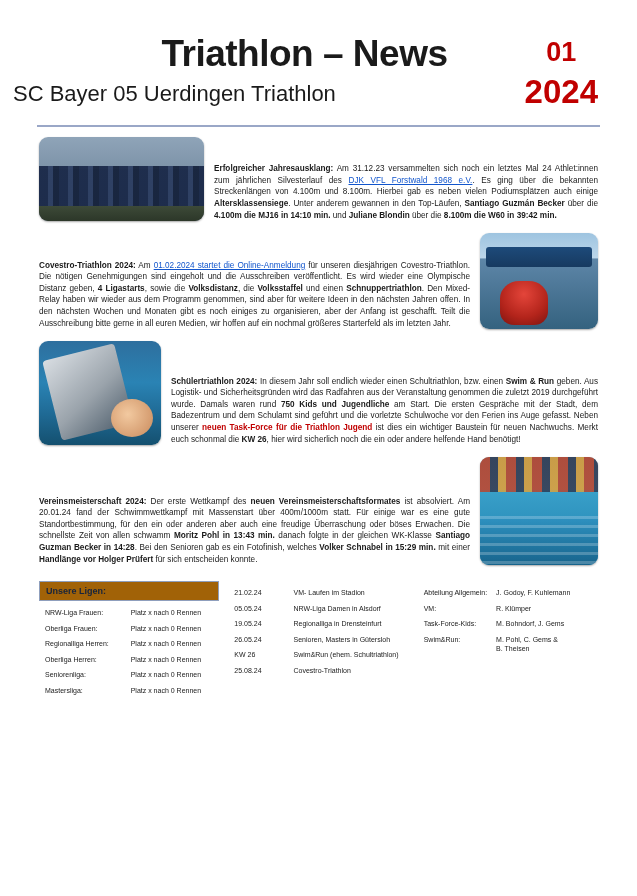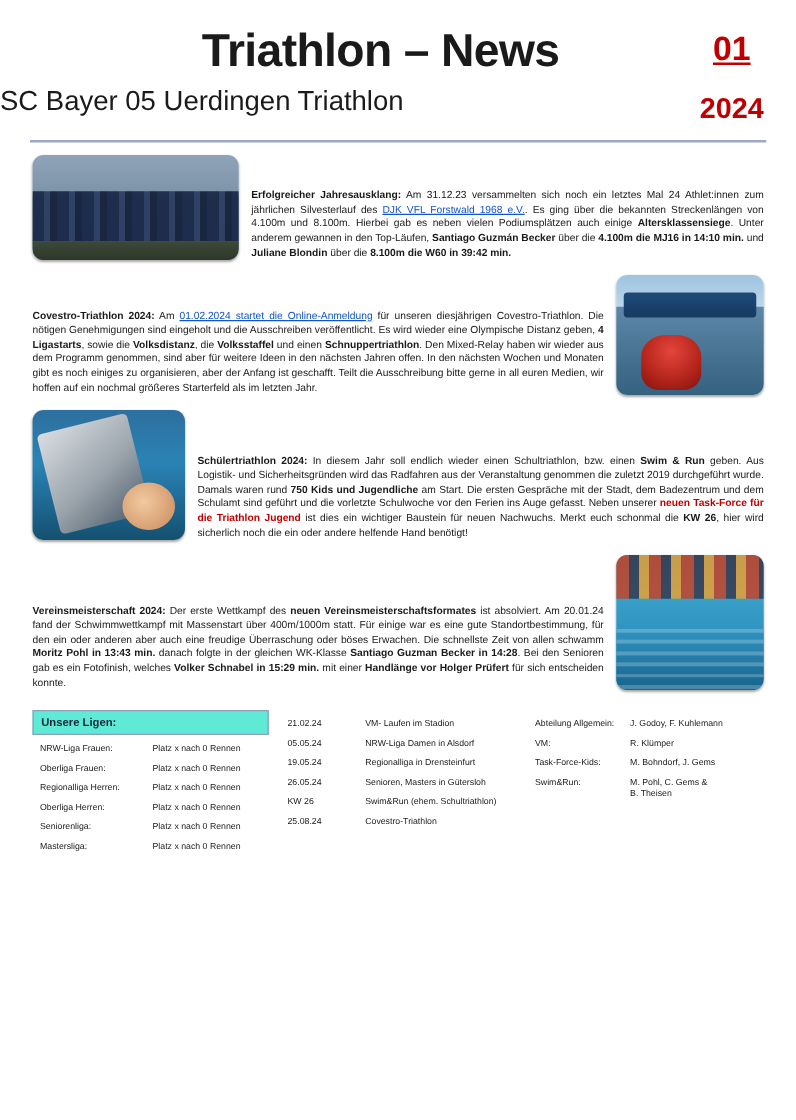--- a/index.html
+++ b/index.html
@@ -12,21 +12,21 @@
     height: 896px;
     font-family: "Liberation Sans", sans-serif;
     color: #1a1a1a;
     position: relative;
     overflow: hidden;
   }
   .page {
     position: relative;
     width: 637px;
     height: 656px;
-    padding: 0;
+    padding: 13px;
     box-sizing: border-box;
   }
 
   
   .header {
     position: relative;
     padding: 22px 28px 6px 28px;
   }
   .title-main {
     font-size: 37px;
@@ -47,25 +47,24 @@
     position: absolute;
     right: 26px;
     top: 26px;
     text-align: center;
     color: #c00000;
     font-weight: bold;
     line-height: 1.0;
   }
   .issue-num {
     font-size: 27px;
-    text-decoration: underline;
   }
   .issue-year {
-    font-size: 23px;
-    margin-top: 22px;
+    font-size: 33px;
+    margin-top: 9px;
   }
   .header-rule {
     margin: 12px 24px 0 24px;
     border-top: 2px solid #9aa7c7;
   }
 
   
   .content {
     padding: 10px 26px 0 26px;
   }
@@ -177,21 +176,21 @@
   }
 
   
   .bottom {
     display: flex;
     gap: 9px;
     padding: 4px 26px 0 26px;
   }
   .col { flex: 1; }
   .col-head {
-    background: #5eead4;
+    background: #a16207;
     border: 1px solid #8f9fbd;
     font-size: 9px;
     font-weight: bold;
     padding: 4px 6px;
     color: #17243d;
   }
   .col-body {
     padding: 7px 6px 0 6px;
     font-size: 7px;
     line-height: 1.35;

